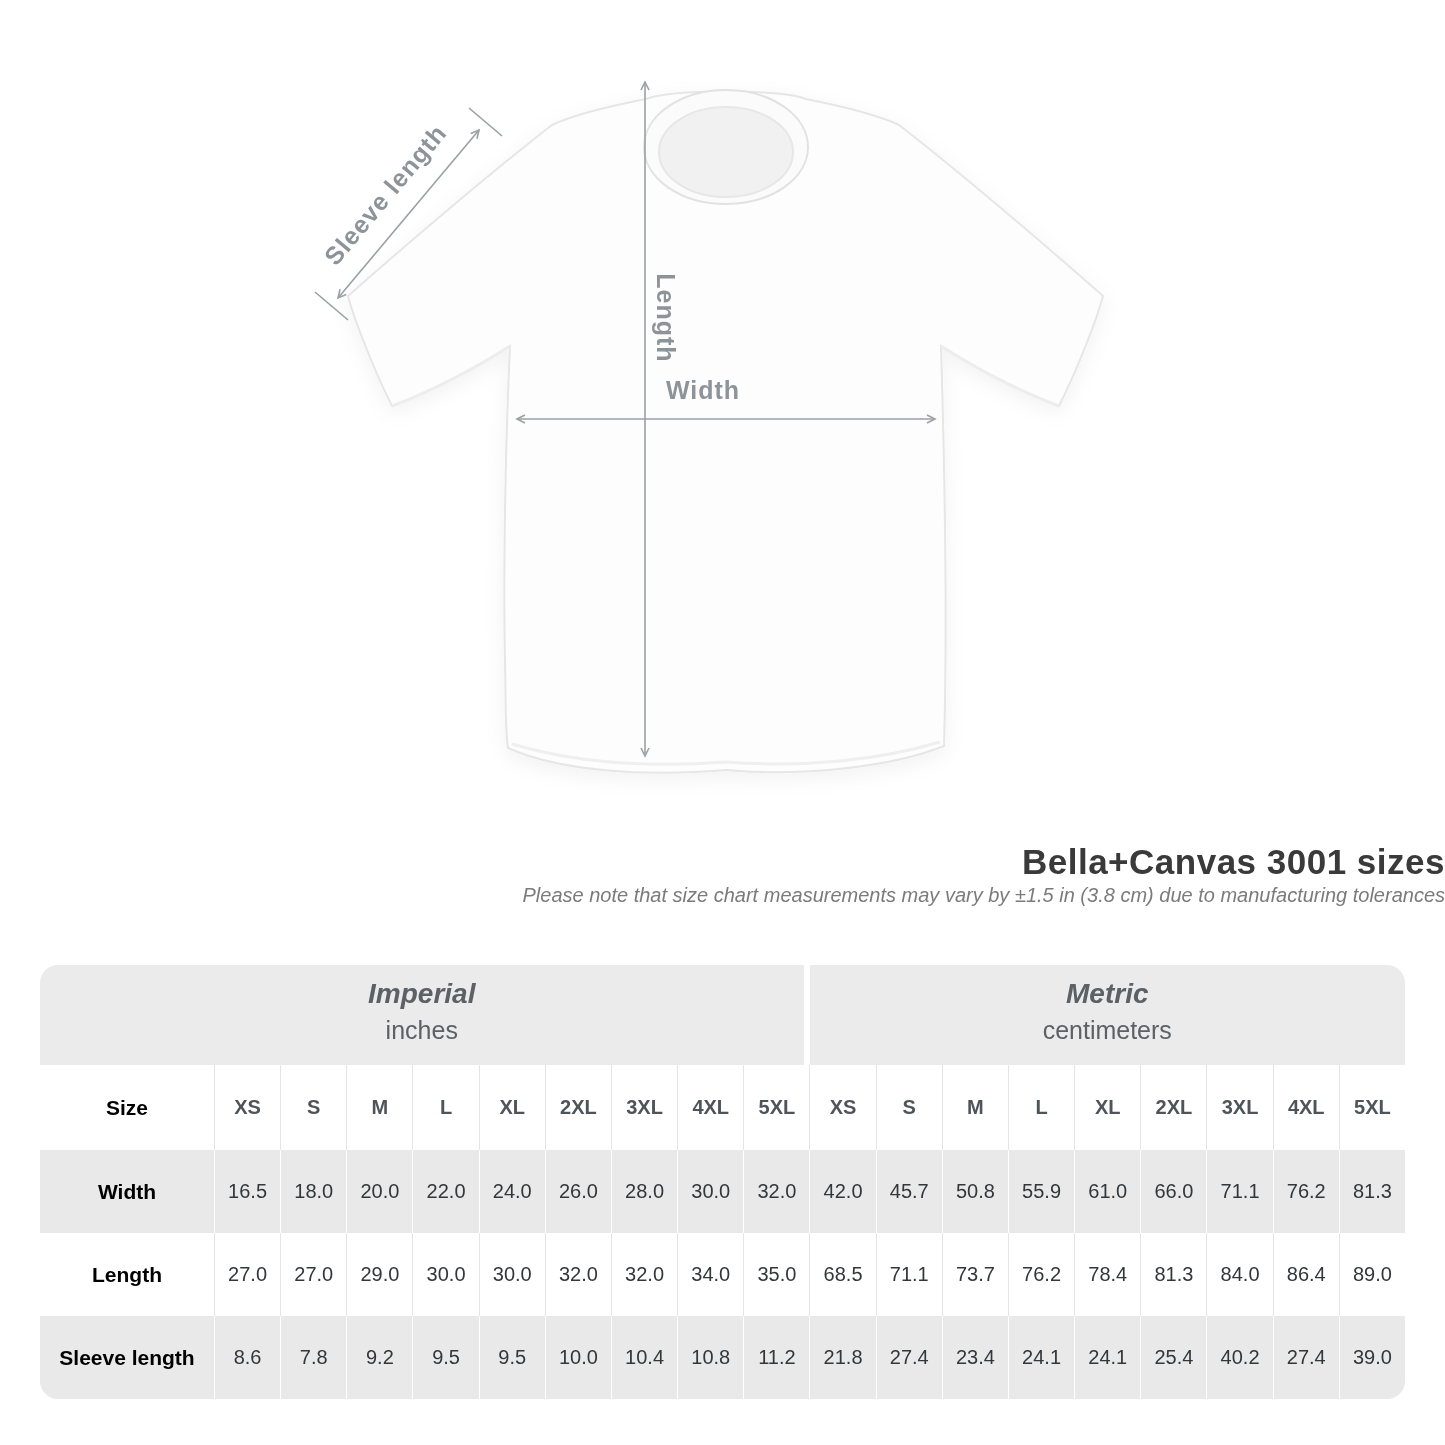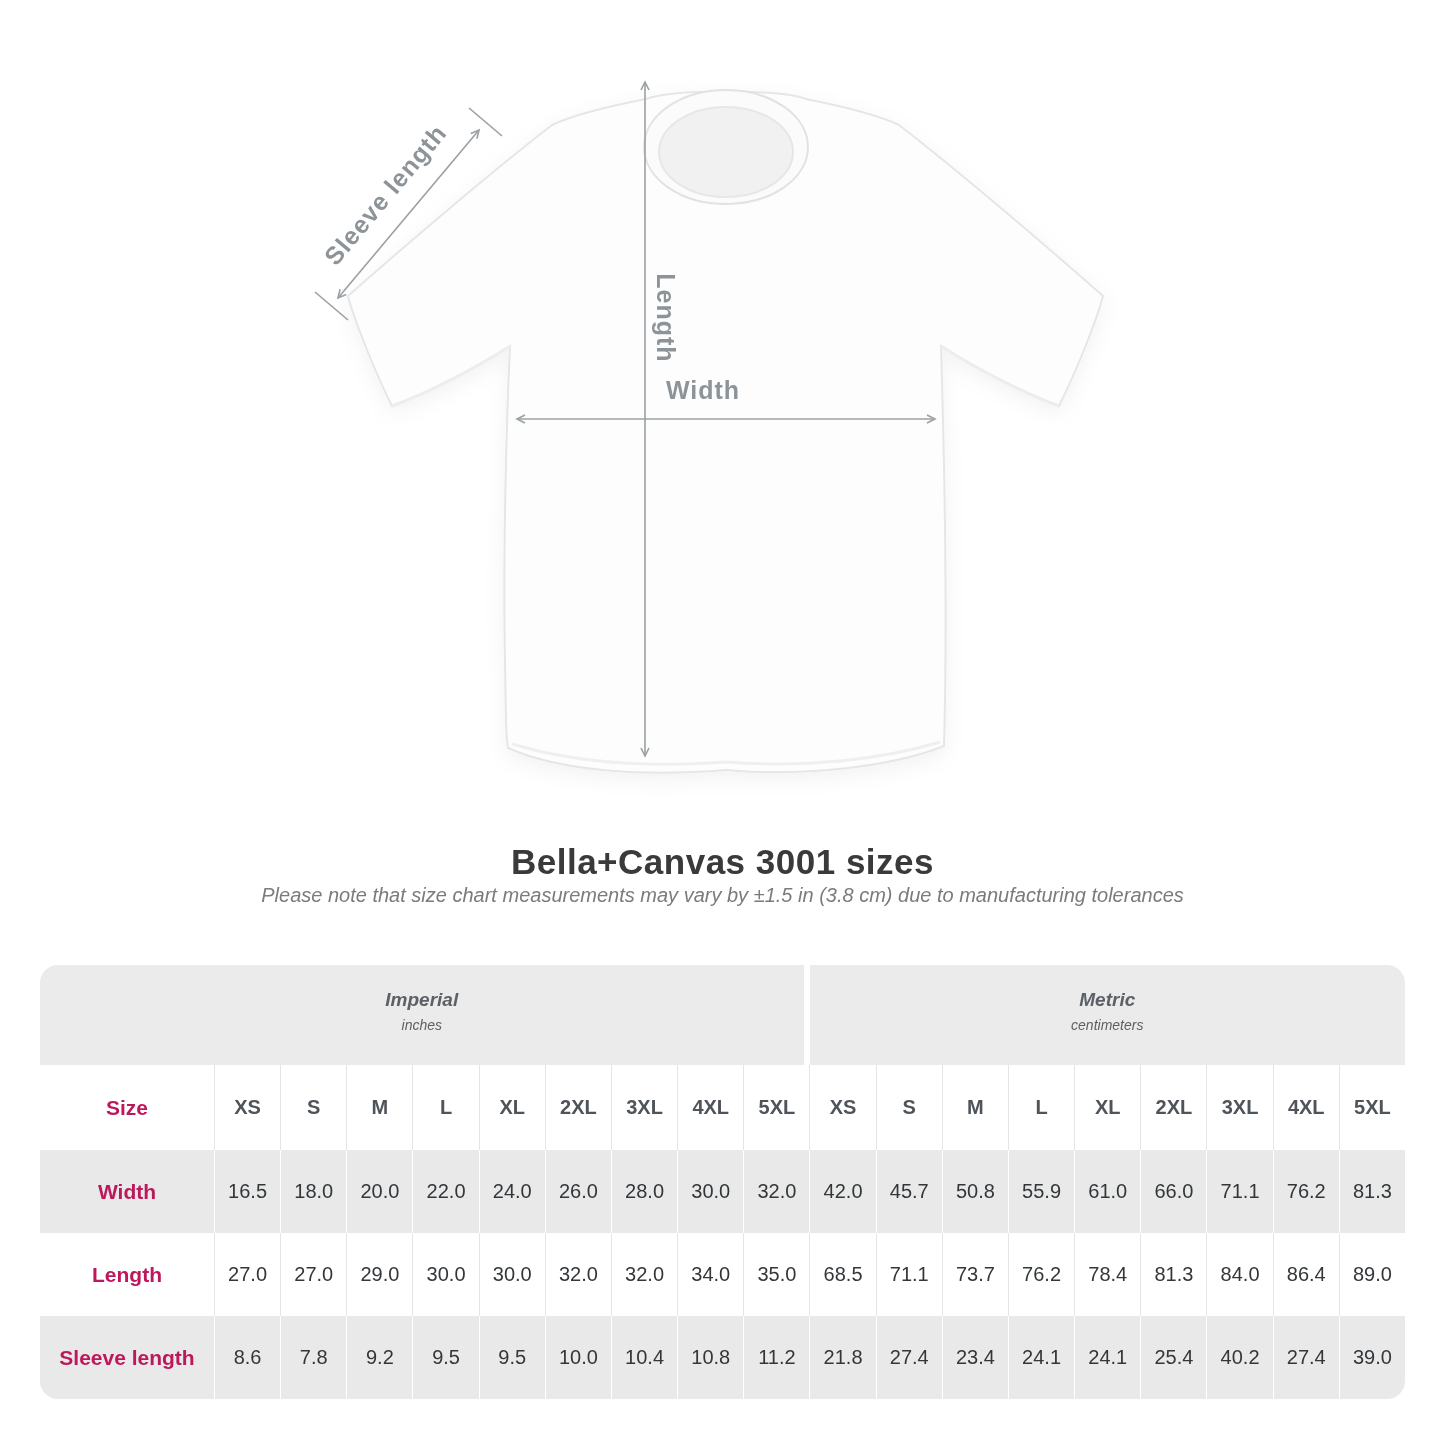--- a/index.html
+++ b/index.html
@@ -5,52 +5,52 @@
   html,body { margin:0; padding:0; background:#ffffff; }
   .page {
     position:relative; width:1445px; height:1445px; overflow:hidden;
     background:#ffffff; font-family:"Liberation Sans", sans-serif;
   }
 
   
   .diagram { position:absolute; left:0; top:0; width:1445px; height:830px; }
 
   
-  .heading { position:absolute; left:0; top:842px; width:1445px; text-align:center; }
+  .heading { position:absolute; left:0; top:842px; width:1445px; text-align:right; }
   .title { font-size:35px; font-weight:bold; color:#3a3a3a; letter-spacing:0.5px; }
   .subtitle { margin-top:2px; font-size:20px; font-style:italic; color:#7b7b7b; }
 
   
   .size-table {
     position:absolute; left:40px; top:965px; width:1365px;
     border-radius:18px; overflow:hidden;
   }
   .unit-band {
     display:grid; grid-template-columns:174px repeat(18, 1fr); height:100px;
   }
   .unit-group {
     background:#ebebeb; display:flex; flex-direction:column;
     align-items:center; justify-content:center; gap:6px; padding-bottom:8px;
   }
   .unit-group.imperial { grid-column:1 / 11; border-right:6px solid #ffffff; }
   .unit-group.metric   { grid-column:11 / 20; }
-  .unit-label { font-size:19px; font-weight:bold; font-style:italic; color:#5b6166; }
-  .unit-sub   { font-size:14px; font-style:italic; color:#5b6166; }
+  .unit-label { font-size:28px; font-weight:bold; font-style:italic; color:#5b6166; }
+  .unit-sub   { font-size:25px; color:#5b6166; }
 
   .size-grid {
     display:grid; grid-template-columns:174px repeat(18, 1fr);
     grid-template-rows:85px; grid-auto-rows:83px;
   }
   .cell {
     display:flex; align-items:center; justify-content:center;
     background:#ffffff; border-left:1px solid #e4e4e4;
     font-size:20px; color:#33373a; white-space:nowrap;
   }
   .cell.head { font-weight:bold; color:#4e545a; }
-  .cell.rowlabel { font-weight:bold; font-size:21px; color:#be185d; }
+  .cell.rowlabel { font-weight:bold; font-size:21px; color:#000000; }
   .cell.label-col { border-left:none; }
   .cell.shade { background:#e9e9e9; border-left-color:#ffffff; }
 
   
   .dim-label { font-family:"Liberation Sans", sans-serif; font-size:25px; font-weight:bold; fill:#8d9499; letter-spacing:1px; }
 </style>
 </head>
 <body>
 
 <div class="page">

